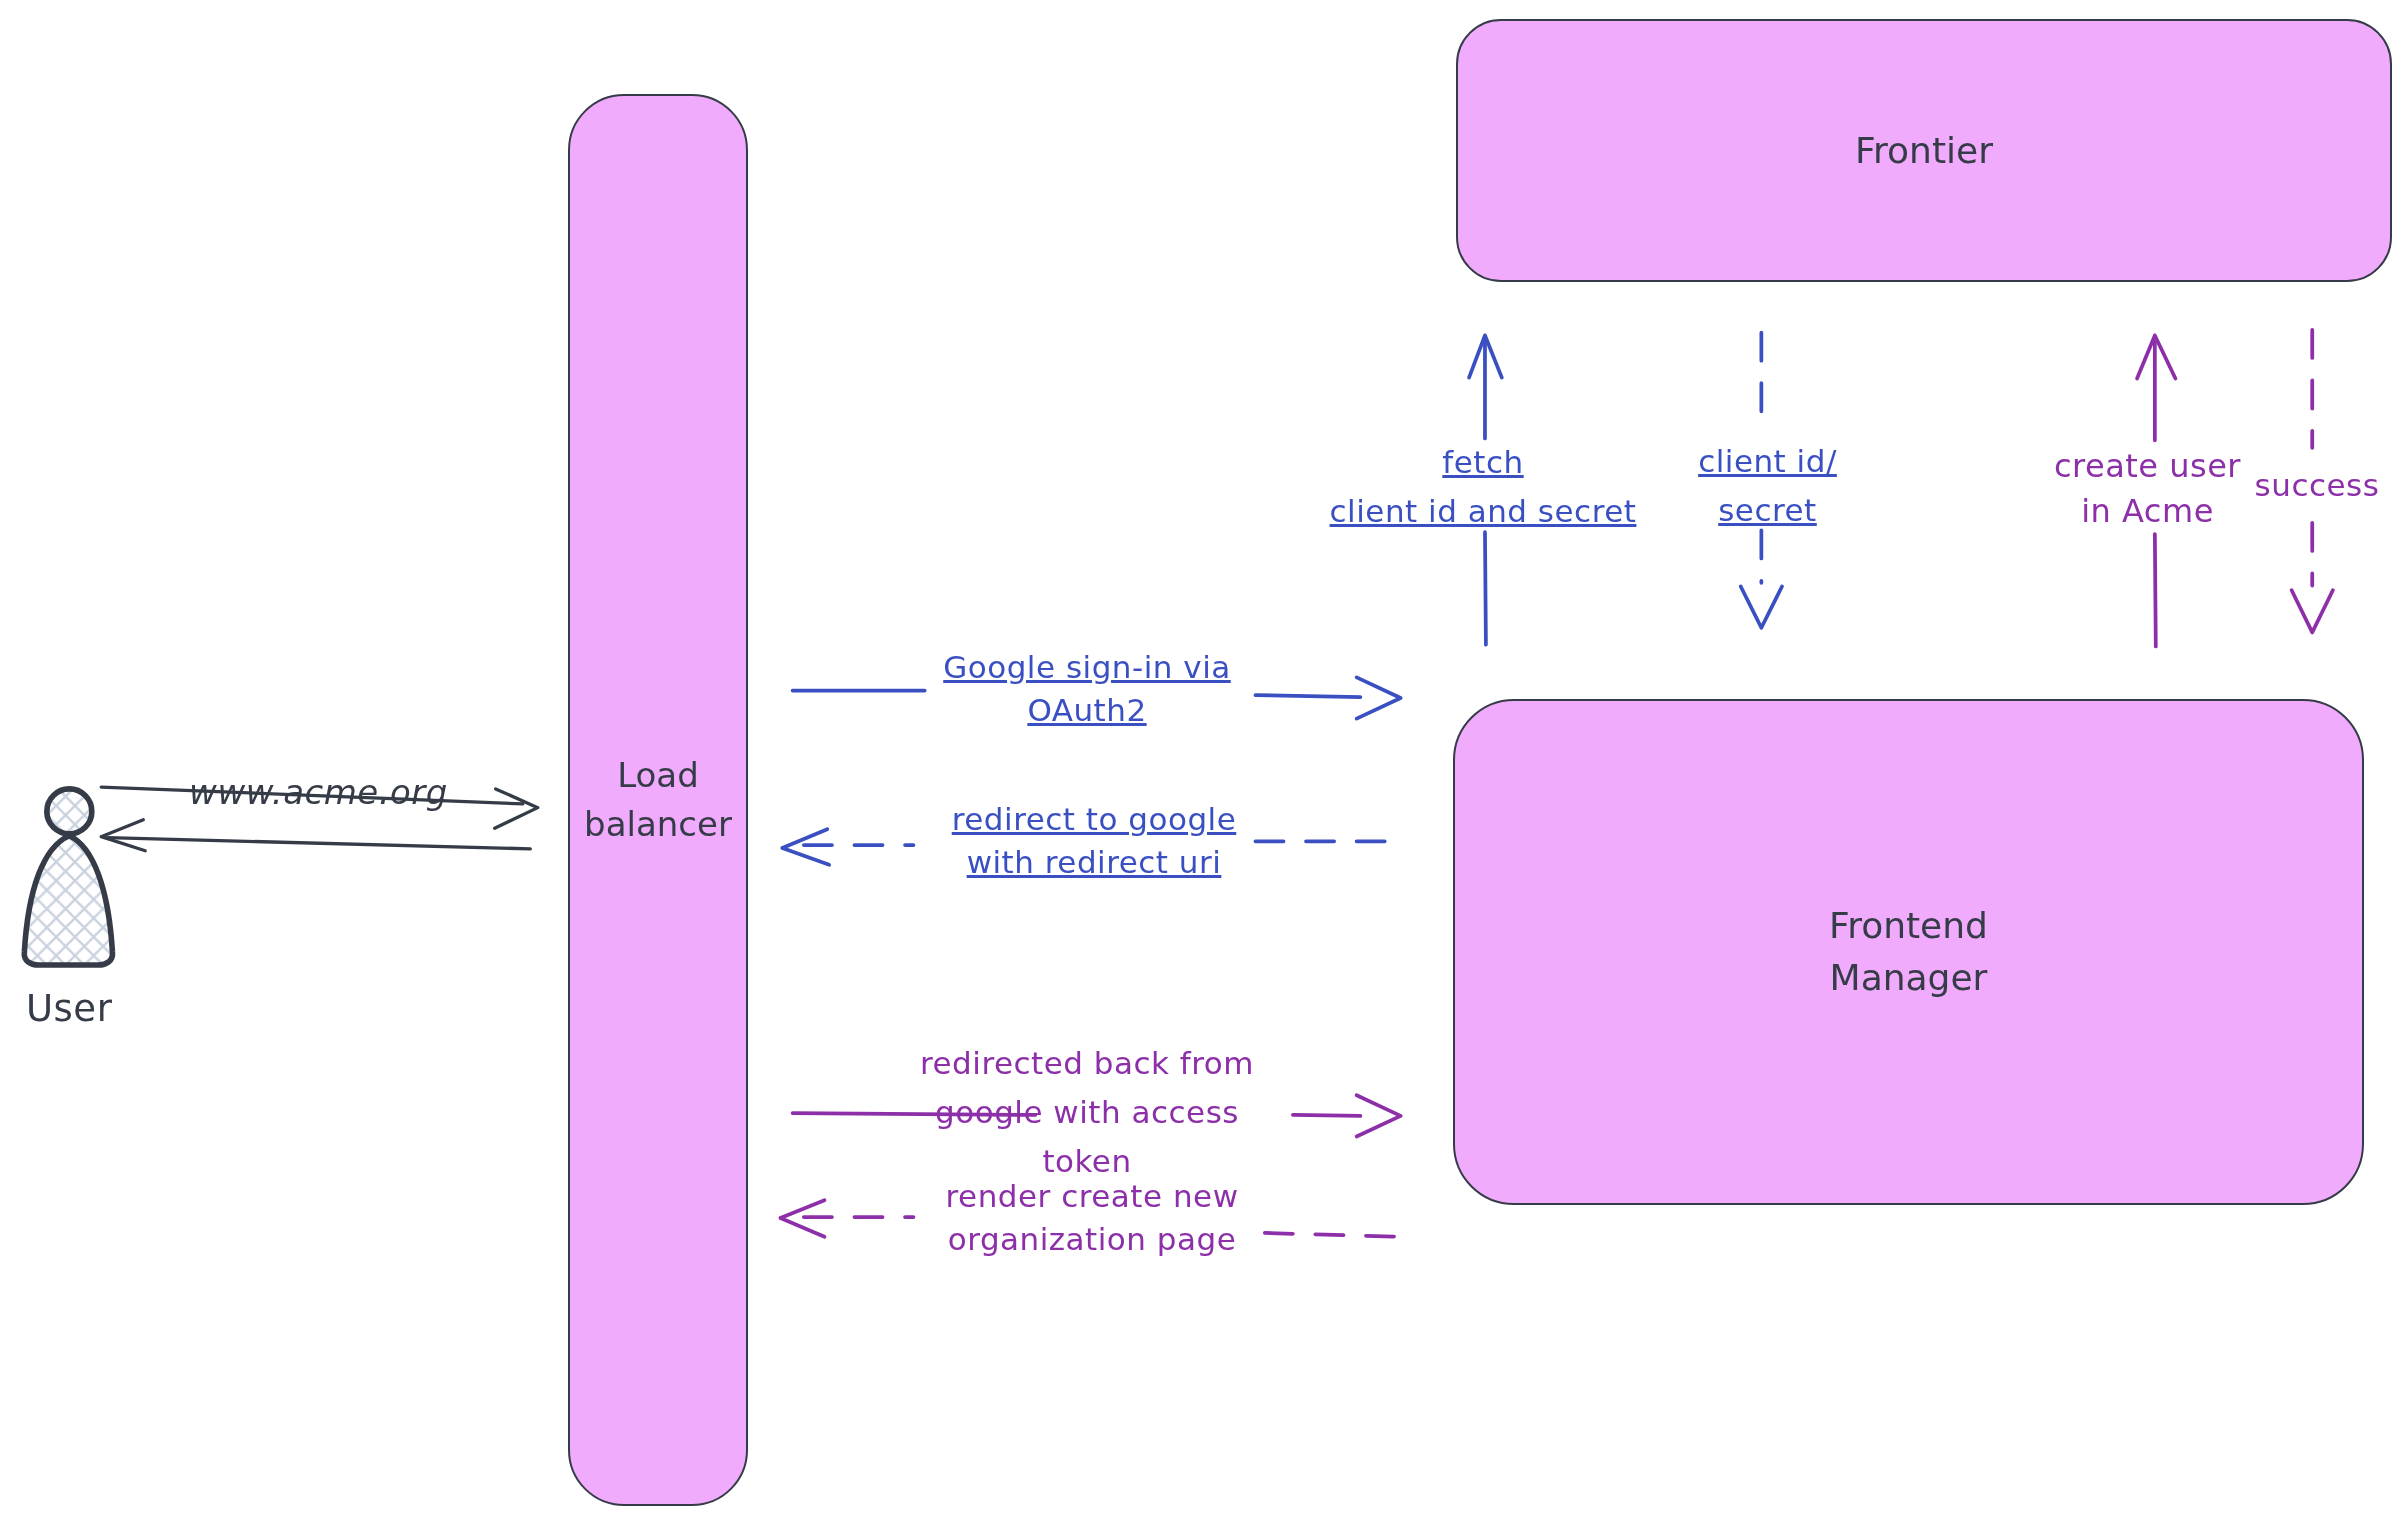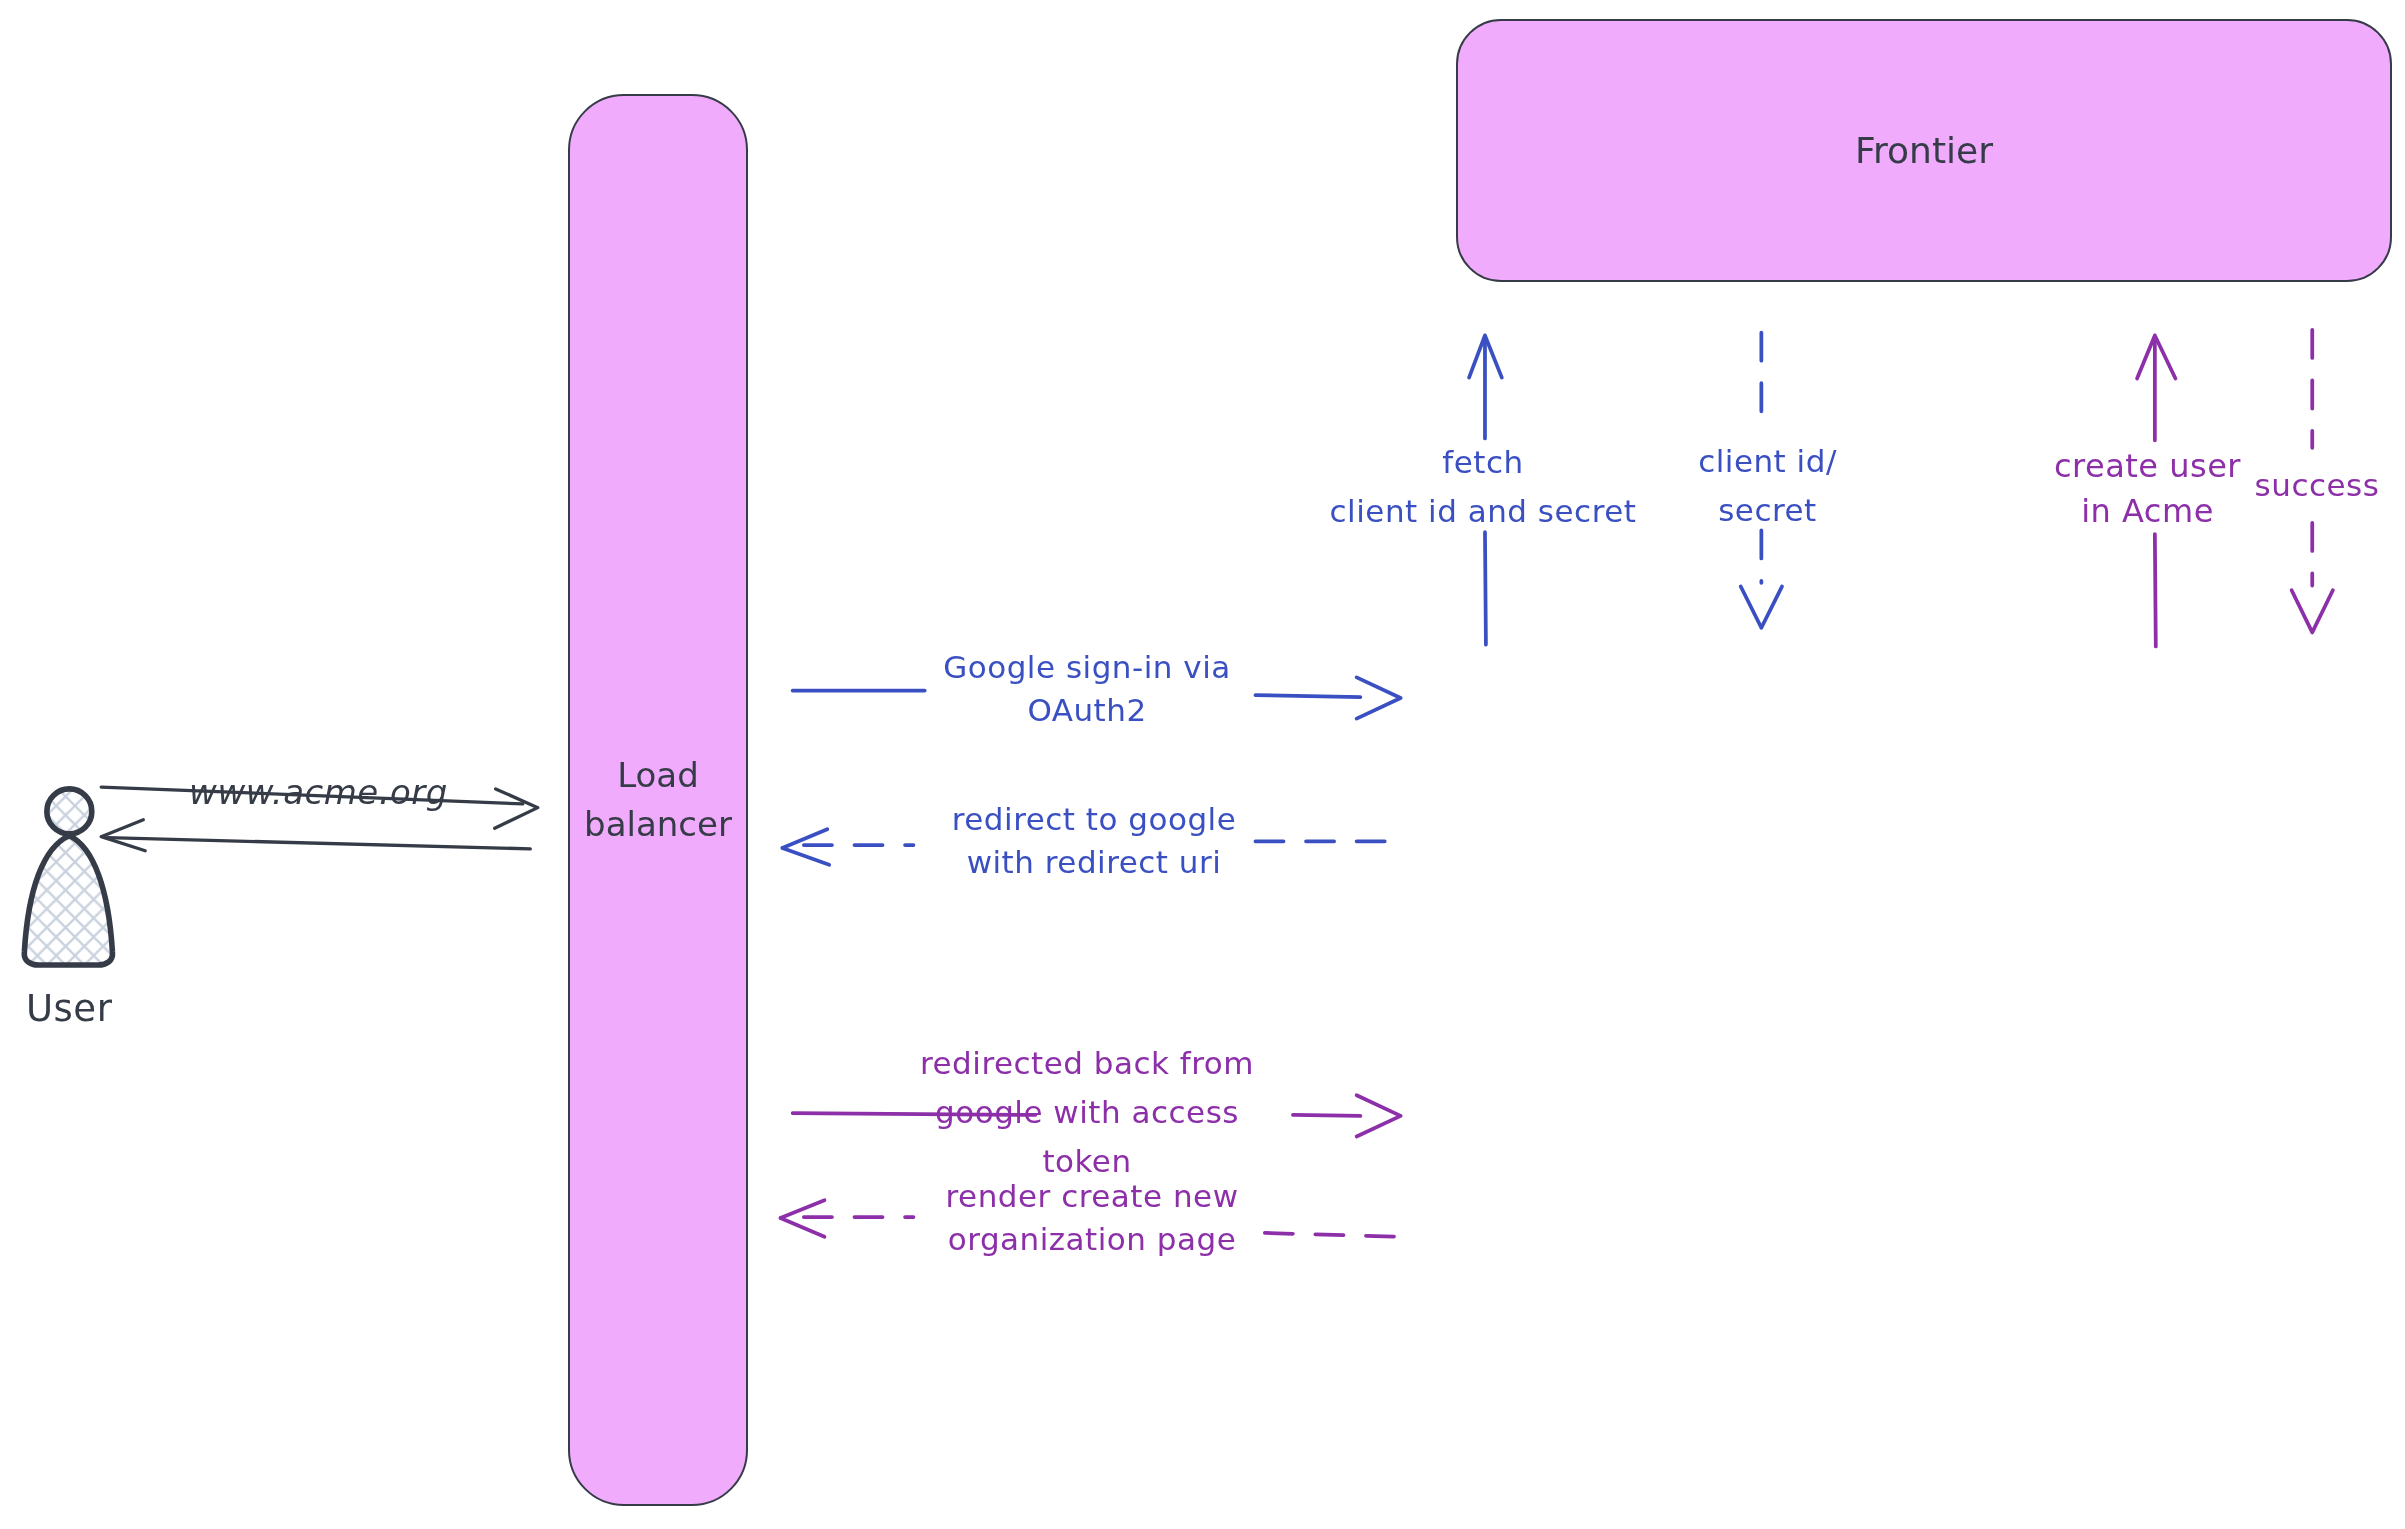--- a/index.html
+++ b/index.html
@@ -46,21 +46,21 @@
   .node .line { white-space: nowrap; }
 
   
   .label {
     position: absolute;
     text-align: center;
     letter-spacing: 0.5px;
   }
   .label .line { white-space: nowrap; }
   .c-dark   { color: var(--stroke-dark, #363c47); }
-  .c-blue   { color: var(--arrow-blue, #3a50c2); }
+  .c-blue   { color: var(--arrow-blue, #3a50c2); text-decoration: underline; }
   .c-purple { color: var(--arrow-purple, #8c2fa8); }
 </style>
 </head>
 <body>
 
 <div class="canvas">
 
   <svg class="layer" viewBox="0 0 2567 1633">
     <defs>
       <pattern id="crosshatch" width="20" height="20" patternUnits="userSpaceOnUse">
@@ -126,20 +126,24 @@
 
   <div class="node" style="left:568px; top:94px; width:180px; height:1412px; border-radius:56px; font-size:34px; line-height:49px; ">
     <div class="line">Load</div>
     <div class="line">balancer</div>
   </div>
 
   <div class="node" style="left:1456px; top:19px; width:936px; height:263px; border-radius:45px; font-size:36px;">
     <div class="line">Frontier</div>
   </div>
 
+  <div class="node" style="left:1453px; top:699px; width:911px; height:506px; border-radius:61px; font-size:36px; line-height:52px;">
+    <div class="line">Frontend</div>
+    <div class="line">Manager</div>
+  </div>
 
   <div class="label c-dark" style="left:3.7px; top:986px; width:131px; font-size:37px; line-height:45px;">
     <div class="line">User</div>
   </div>
 
   <div class="label c-dark" style="left:131px; top:771px; width:375px; font-size:34px; line-height:43px;font-style:italic;">
     <div class="line">www.acme.org</div>
   </div>
 
   <div class="label c-blue" style="left:867px; top:646px; width:440px; font-size:31px; line-height:43px;">

